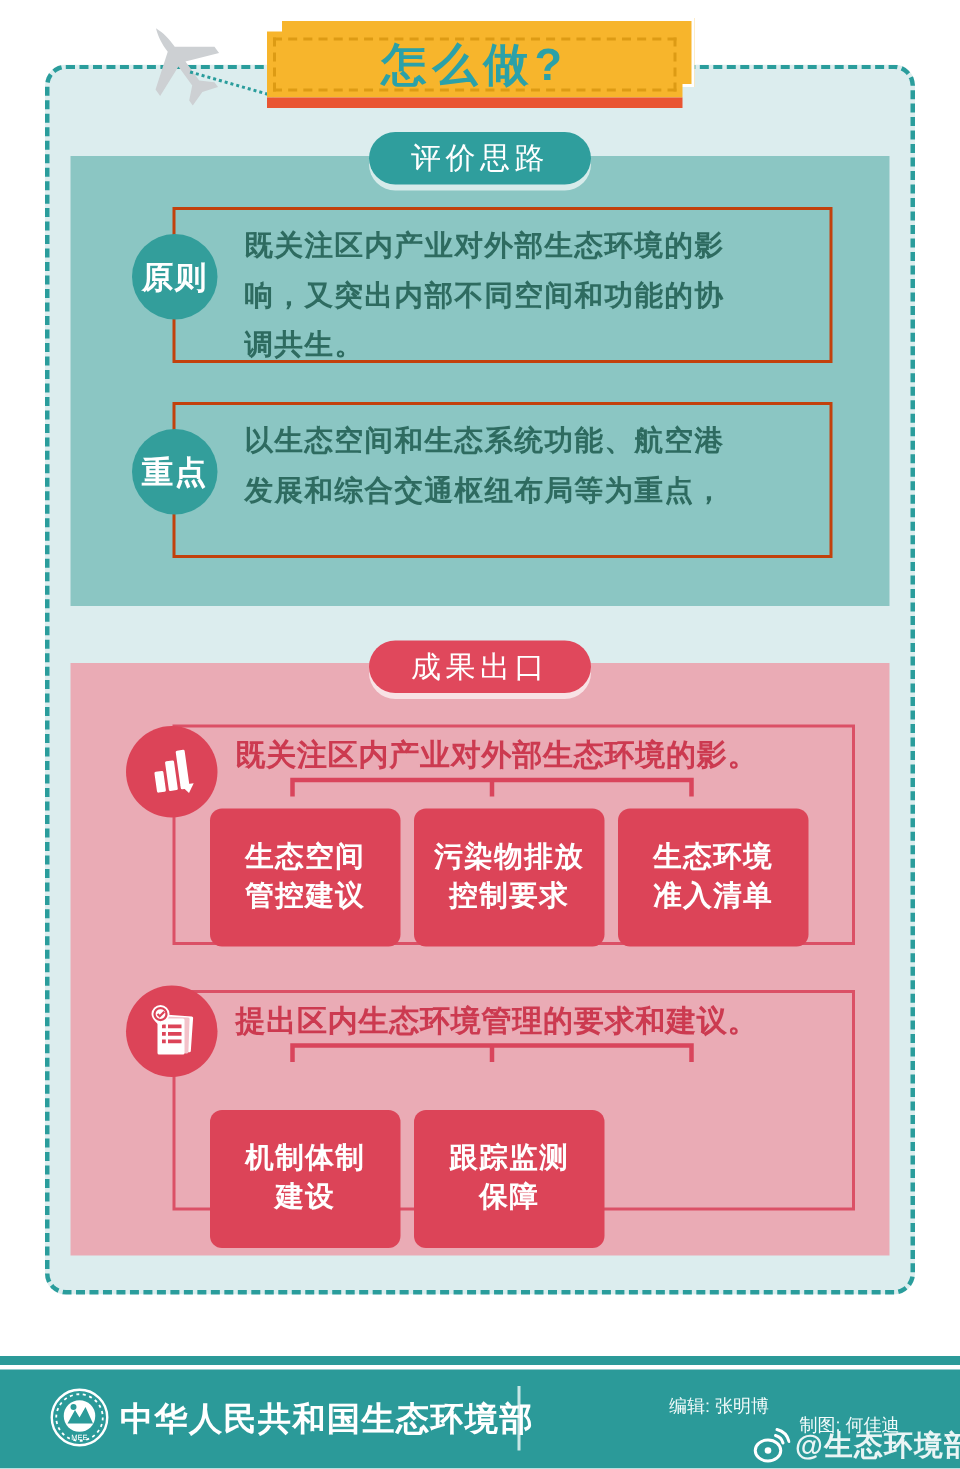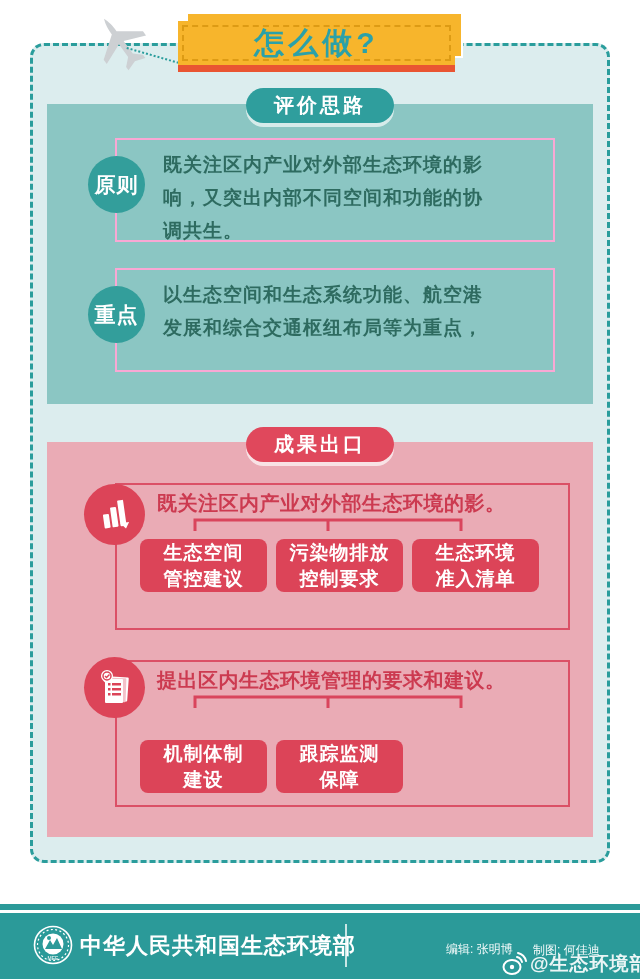--- a/index.html
+++ b/index.html
@@ -23,51 +23,51 @@
   .banner-front{left:178px;top:21px;width:277px;height:44px;background:#f7b52c;
     display:flex;align-items:center;justify-content:center;}
   .banner-front .inner-dash{position:absolute;inset:4px;border:2px dashed #dd9b14;pointer-events:none;}
   .banner-title{font-size:30px;font-weight:bold;color:#2ba1a8;letter-spacing:4px;}
   .banner-underline{left:178px;top:65px;width:277px;height:7px;background:#e95532;}
   
   .panel-teal{left:47px;top:104px;width:546px;height:300px;background:#8bc6c3;}
   .panel-pink{left:47px;top:442px;width:546px;height:395px;background:#eaabb5;}
   
   .pill{left:320px;transform:translateX(-50%);padding:4px 28px;border-radius:19px;
-    color:#fff;font-weight:bold;font-size:20px;letter-spacing:3px;white-space:nowrap;
+    color:#fff;font-weight:normal;font-size:20px;letter-spacing:3px;white-space:nowrap;
     box-shadow:0 4px 0 rgba(255,255,255,.65);}
   .pill-teal{top:88px;background:#2f9e9d;}
   .pill-red{top:427px;background:#e0485c;}
   
-  .eval-box{left:115px;width:440px;height:104px;border:2px solid #f9a8d4;box-sizing:border-box;}
+  .eval-box{left:115px;width:440px;height:104px;border:2px solid #c2410c;box-sizing:border-box;}
   .eval-box .txt{padding:8px 6px 0 46px;font-size:19px;line-height:33px;font-weight:bold;
     color:#2e6b60;letter-spacing:1px;}
   .eval-box .txt span{display:block;white-space:nowrap;}
   .badge{left:88px;width:57px;height:57px;border-radius:50%;background:#339e9b;color:#fff;
     font-size:21px;font-weight:bold;display:flex;align-items:center;justify-content:center;
     letter-spacing:1px;}
   
   .group-box{left:115px;width:455px;height:147px;border:2px solid #db5066;box-sizing:border-box;}
   .icon-circle{left:84px;width:61px;height:61px;border-radius:50%;background:#dc4458;
     display:flex;align-items:center;justify-content:center;}
   .group-title{left:157px;font-size:20px;font-weight:bold;color:#cc3a50;white-space:nowrap;letter-spacing:0.5px;}
   .bracket{left:193px;width:270px;height:14px;}
   .box-row{left:140px;width:400px;display:flex;gap:9px;}
-  .red-box{width:127px;height:53px;background:#dc4458;border-radius:8px;color:#fff;
+  .red-box{width:127px;height:92px;background:#dc4458;border-radius:8px;color:#fff;
     font-weight:bold;font-size:19px;display:flex;flex-direction:column;align-items:center;
     justify-content:center;line-height:26px;letter-spacing:1px;}
   
   .footer-stripe{left:0;top:904px;width:640px;height:6px;background:#2b9a99;}
   .footer{left:0;top:913px;width:640px;height:66px;background:#2b9a99;padding-left:14px;}
   .emblem{left:33px;top:12px;width:40px;height:40px;}
   .ministry{left:80px;top:18px;font-family:"Liberation Serif","DejaVu Serif",serif;
     font-size:22px;font-weight:bold;color:#ffffff;letter-spacing:1px;white-space:nowrap;}
   .footer-divider{left:345px;top:11px;width:2px;height:43px;background:rgba(255,255,255,.75);}
   .credit{font-size:12px;color:#f4fbfb;white-space:nowrap;}
-  .credit-editor{left:446px;top:28px;}
+  .credit-editor{left:446px;top:16px;}
   .credit-designer{left:533px;top:29px;}
   .weibo{left:501px;top:38px;display:flex;align-items:center;gap:3px;color:rgba(255,255,255,.9);}
   .weibo-handle{font-size:19px;font-weight:bold;letter-spacing:1px;white-space:nowrap;}
 </style>
 </head>
 <body>
 
 <div class="abs page-frame"></div>
 
 <svg class="abs plane" viewBox="0 0 64 64">

